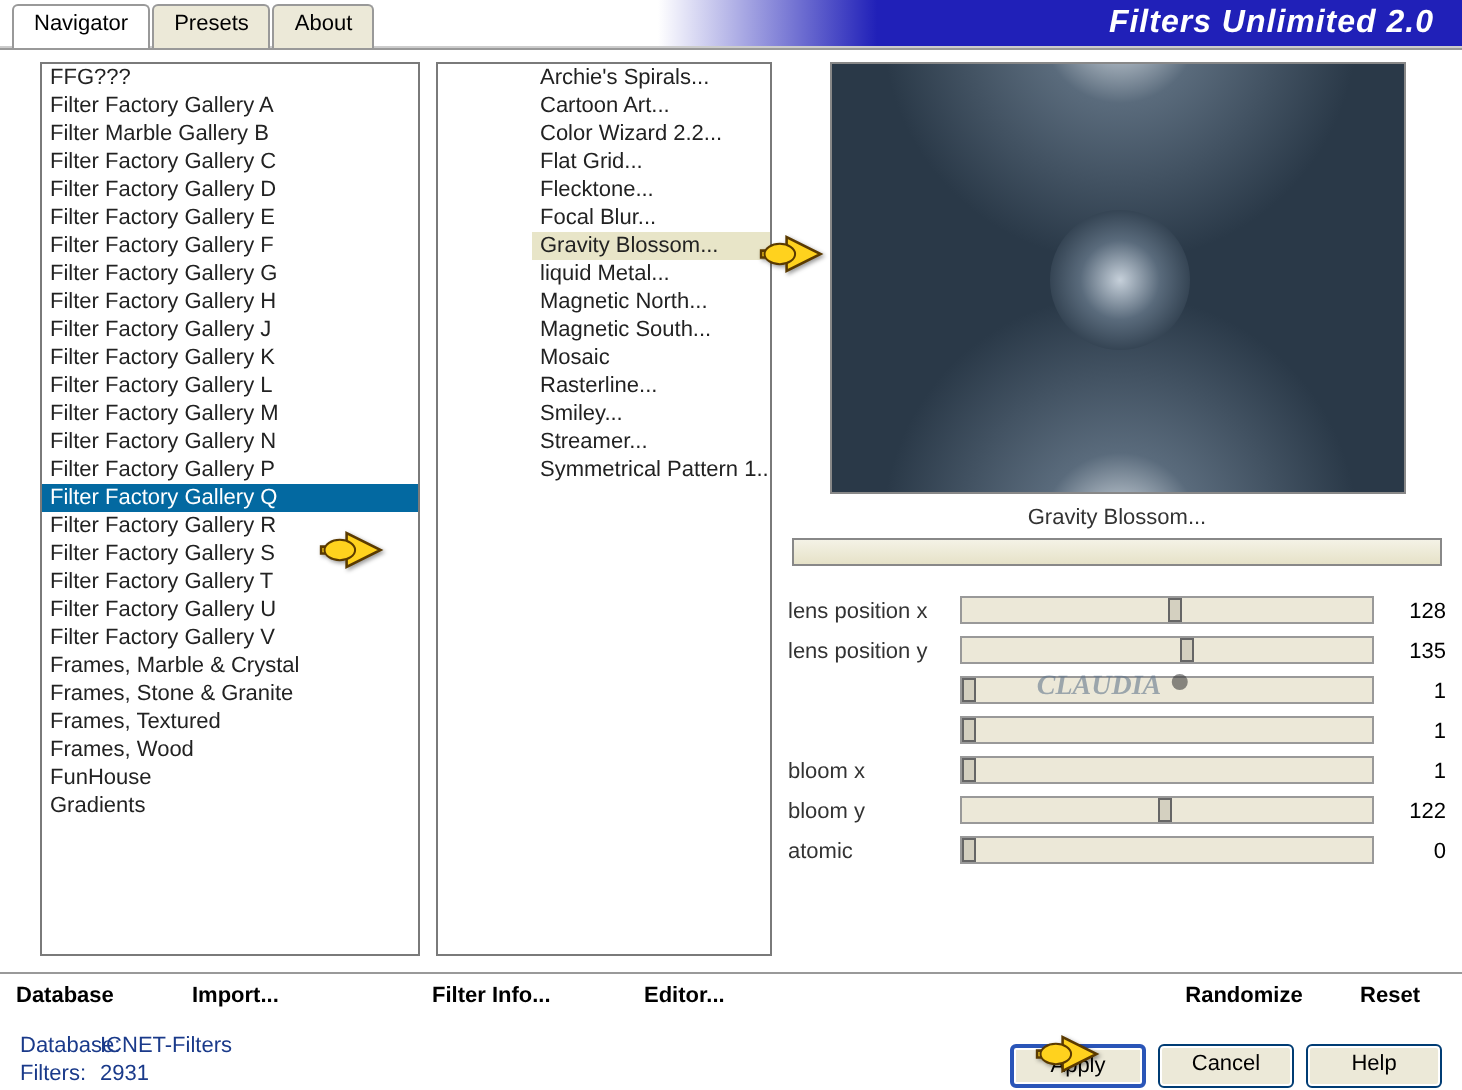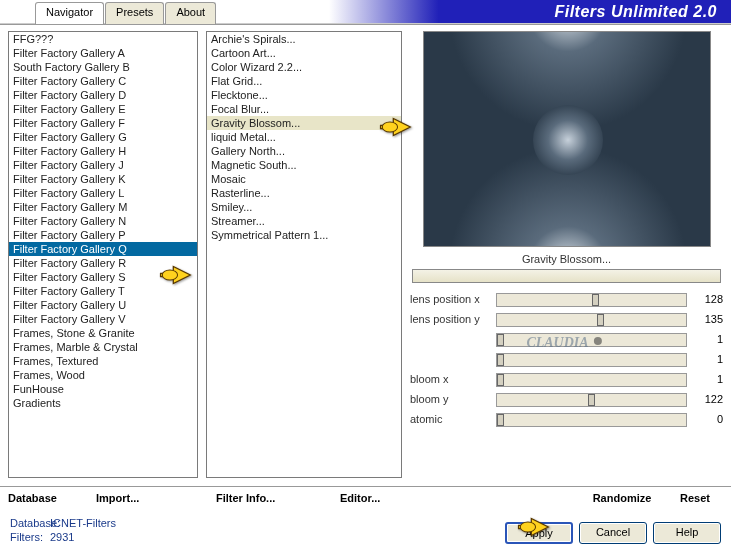--- a/index.html
+++ b/index.html
@@ -1,50 +1,50 @@
 <!DOCTYPE html>
 <html><head>
 <meta charset="utf-8">
 <style>
 * { box-sizing: border-box; margin: 0; padding: 0; }
 body { font-family: "Tahoma", "Arial", sans-serif; font-size: 11px; background: #fff; width: 731px; height: 545px; overflow: hidden; position: relative; }
-.header { height: 24px; background: linear-gradient(to right, #fff 0%, #fff 45%, #2020b8 60%, #2020b8 100%); border-bottom: 1px solid #ccc; display: flex; align-items: center; padding-left: 29px; }
+.header { height: 24px; background: linear-gradient(to right, #fff 0%, #fff 45%, #2020b8 60%, #2020b8 100%); border-bottom: 1px solid #ccc; display: flex; align-items: center; }
 .tabs { display: flex; height: 22px; margin-top: 2px; margin-left: 6px; }
 .tab { border: 1px solid #999; border-bottom: none; padding: 3px 10px; background: #ece9d8; font-size: 11px; cursor: pointer; border-top-left-radius: 3px; border-top-right-radius: 3px; margin-right: 1px; }
 .tab.active { background: #fff; position: relative; z-index: 2; }
 .title { margin-left: auto; margin-right: 14px; font-style: italic; font-weight: bold; font-size: 16px; color: #fff; letter-spacing: 0.5px; }
 .main { display: flex; height: 460px; border-top: 1px solid #999; }
 .col1, .col2 { border: 1px solid #7a7a7a; background: #fff; overflow-y: scroll; margin: 6px 4px; }
-.col1 { width: 190px; margin-left: 8px; }
-.col2 { width: 196px; }
+.col1 { width: 190px; margin-left: 20px; }
+.col2 { width: 168px; padding-left: 47px; }
 .col3 { flex: 1; margin: 6px 8px 6px 4px; display: flex; flex-direction: column; }
 .list-item { padding: 1px 4px; cursor: pointer; white-space: nowrap; color: #222; }
 .list-item.selected { background: #0369a1; color: #fff; }
 .list-item.highlight { background: #e8e5c8; }
 .preview { width: 288px; height: 216px; background: #2a3948; border: 1px solid #888; align-self: center; position: relative; overflow: hidden; }
 .preview::before, .preview::after { content: ""; position: absolute; border-radius: 50%; background: radial-gradient(circle, #dfe6ec 0%, #5a6b7c 20%, #2a3948 60%); }
 .preview::before { width: 280px; height: 280px; left: 4px; top: -160px; }
 .preview::after { width: 280px; height: 280px; left: 4px; bottom: -160px; }
 .preview-inner { position: absolute; width: 70px; height: 70px; left: 109px; top: 73px; border-radius: 50%; background: radial-gradient(circle, #c6d0da 0%, #5a6b7c 40%, #2a3948 80%); z-index: 2; }
 .filter-name { text-align: center; padding: 6px 0 4px; color: #333; }
 .progress { height: 14px; border: 1px solid #888; background: linear-gradient(#f4f2e6, #e6e2c8); margin: 0 2px 10px 2px; }
 .params { display: flex; flex-direction: column; gap: 1px; position: relative; }
-.param-row { display: flex; align-items: flex-start; height: 19px; }
+.param-row { display: flex; align-items: flex-end; height: 19px; }
 .param-label { width: 80px; color: #333; }
 .param-slider { flex: 1; height: 14px; border: 1px solid #999; background: #ece8d8; position: relative; margin: 0 6px; }
 .param-slider .thumb { position: absolute; width: 7px; height: 12px; top: 0; background: #d4d0c0; border: 1px solid #666; }
 .param-val { width: 30px; text-align: right; color: #000; }
 .watermark { position: absolute; left: 50%; top: 42px; transform: translateX(-50%); opacity: 0.55; font-family: "Comic Sans MS", cursive; font-size: 14px; color: #5a7088; pointer-events: none; z-index: 3; font-style: italic; font-weight: bold; }
 .logo-fig { display:inline-block; width: 18px; height: 18px; vertical-align: middle; position: relative; }
 .logo-fig::before { content:""; position:absolute; width:8px; height:8px; background:#333; border-radius:50%; top:2px; left:5px;}
 .btn-row1 { display: flex; gap: 0; padding: 0 8px 4px; height: 26px; align-items: center; border-top: 1px solid #999; margin-top: 2px; }
 .link-btn { font-weight: bold; color: #000; cursor: pointer; padding: 2px 0; }
 .link-btn.db { width: 88px; }
 .link-btn.im { width: 120px; }
-.link-btn.fi { width: 124px; }
+.link-btn.fi { width: 106px; }
 .link-btn.ed { flex: 1; }
 .link-btn.rn { width: 90px; text-align: center; }
 .link-btn.rs { width: 56px; text-align: center; }
 .footer { display: flex; padding: 6px 10px; align-items: flex-end; height: 38px; }
 .status { color: #1a3a8a; font-size: 11px; line-height: 14px; }
 .status-row { display:flex; }
 .status-label { width: 40px; }
 .footer-btns { margin-left: auto; display: flex; gap: 6px; }
 .win-btn { background: #ece9d8; border: 1px solid #003c74; border-radius: 3px; padding: 3px 0; width: 68px; text-align: center; cursor: pointer; font-size: 11px; box-shadow: inset 0 0 0 1px #fff; }
 .win-btn.primary { border: 2px solid #2a55b8; }
@@ -67,56 +67,56 @@
       <div class="tab">Presets</div>
       <div class="tab">About</div>
     </div>
   <div class="title">Filters Unlimited 2.0</div>
 </div>
 
 <div class="main">
   <div class="col1" id="cat-list">
       <div class="list-item">FFG???</div>
       <div class="list-item">Filter Factory Gallery A</div>
-      <div class="list-item">South Factory Gallery B</div>
+      <div class="list-item">Filter Marble Gallery B</div>
       <div class="list-item">Filter Factory Gallery C</div>
       <div class="list-item">Filter Factory Gallery D</div>
       <div class="list-item">Filter Factory Gallery E</div>
       <div class="list-item">Filter Factory Gallery F</div>
       <div class="list-item">Filter Factory Gallery G</div>
       <div class="list-item">Filter Factory Gallery H</div>
       <div class="list-item">Filter Factory Gallery J</div>
       <div class="list-item">Filter Factory Gallery K</div>
       <div class="list-item">Filter Factory Gallery L</div>
       <div class="list-item">Filter Factory Gallery M</div>
       <div class="list-item">Filter Factory Gallery N</div>
       <div class="list-item">Filter Factory Gallery P</div>
       <div class="list-item selected">Filter Factory Gallery Q</div>
       <div class="list-item">Filter Factory Gallery R</div>
       <div class="list-item">Filter Factory Gallery S</div>
       <div class="list-item">Filter Factory Gallery T</div>
       <div class="list-item">Filter Factory Gallery U</div>
       <div class="list-item">Filter Factory Gallery V</div>
+      <div class="list-item">Frames, Marble &amp; Crystal</div>
       <div class="list-item">Frames, Stone &amp; Granite</div>
-      <div class="list-item">Frames, Marble &amp; Crystal</div>
       <div class="list-item">Frames, Textured</div>
       <div class="list-item">Frames, Wood</div>
       <div class="list-item">FunHouse</div>
       <div class="list-item">Gradients</div>
     </div>
   <div class="col2" id="filter-list">
       <div class="list-item">Archie's Spirals...</div>
       <div class="list-item">Cartoon Art...</div>
       <div class="list-item">Color Wizard 2.2...</div>
       <div class="list-item">Flat Grid...</div>
       <div class="list-item">Flecktone...</div>
       <div class="list-item">Focal Blur...</div>
       <div class="list-item highlight">Gravity Blossom...</div>
       <div class="list-item">liquid Metal...</div>
-      <div class="list-item">Gallery North...</div>
+      <div class="list-item">Magnetic North...</div>
       <div class="list-item">Magnetic South...</div>
       <div class="list-item">Mosaic</div>
       <div class="list-item">Rasterline...</div>
       <div class="list-item">Smiley...</div>
       <div class="list-item">Streamer...</div>
       <div class="list-item">Symmetrical Pattern 1...</div>
     </div>
   <div class="col3">
     <div class="preview">
       <div class="preview-inner"></div>

